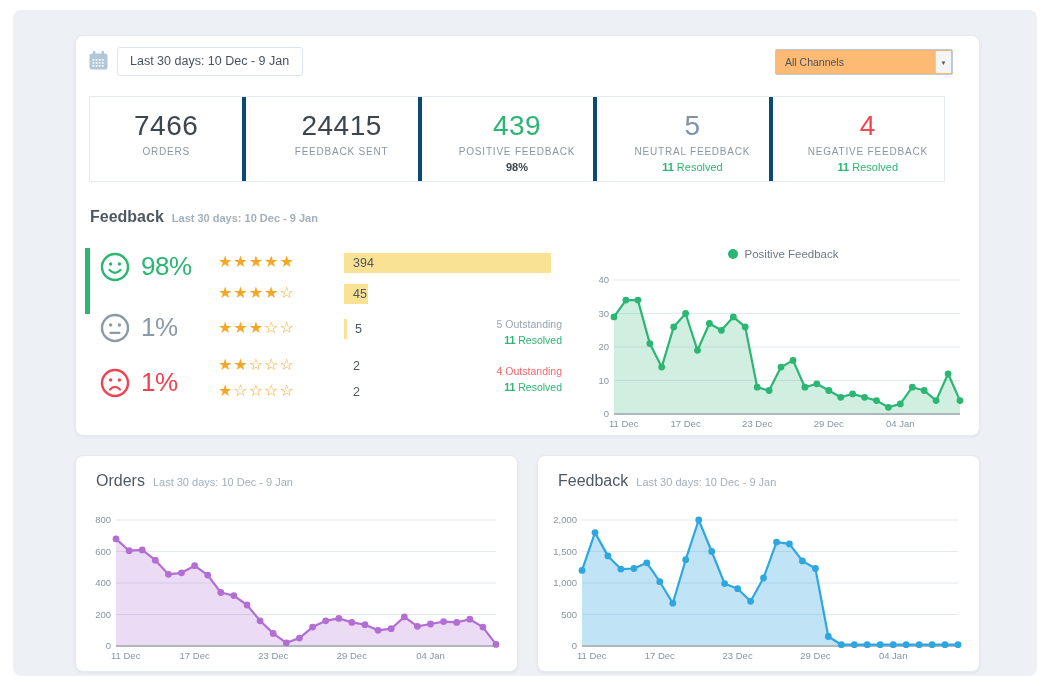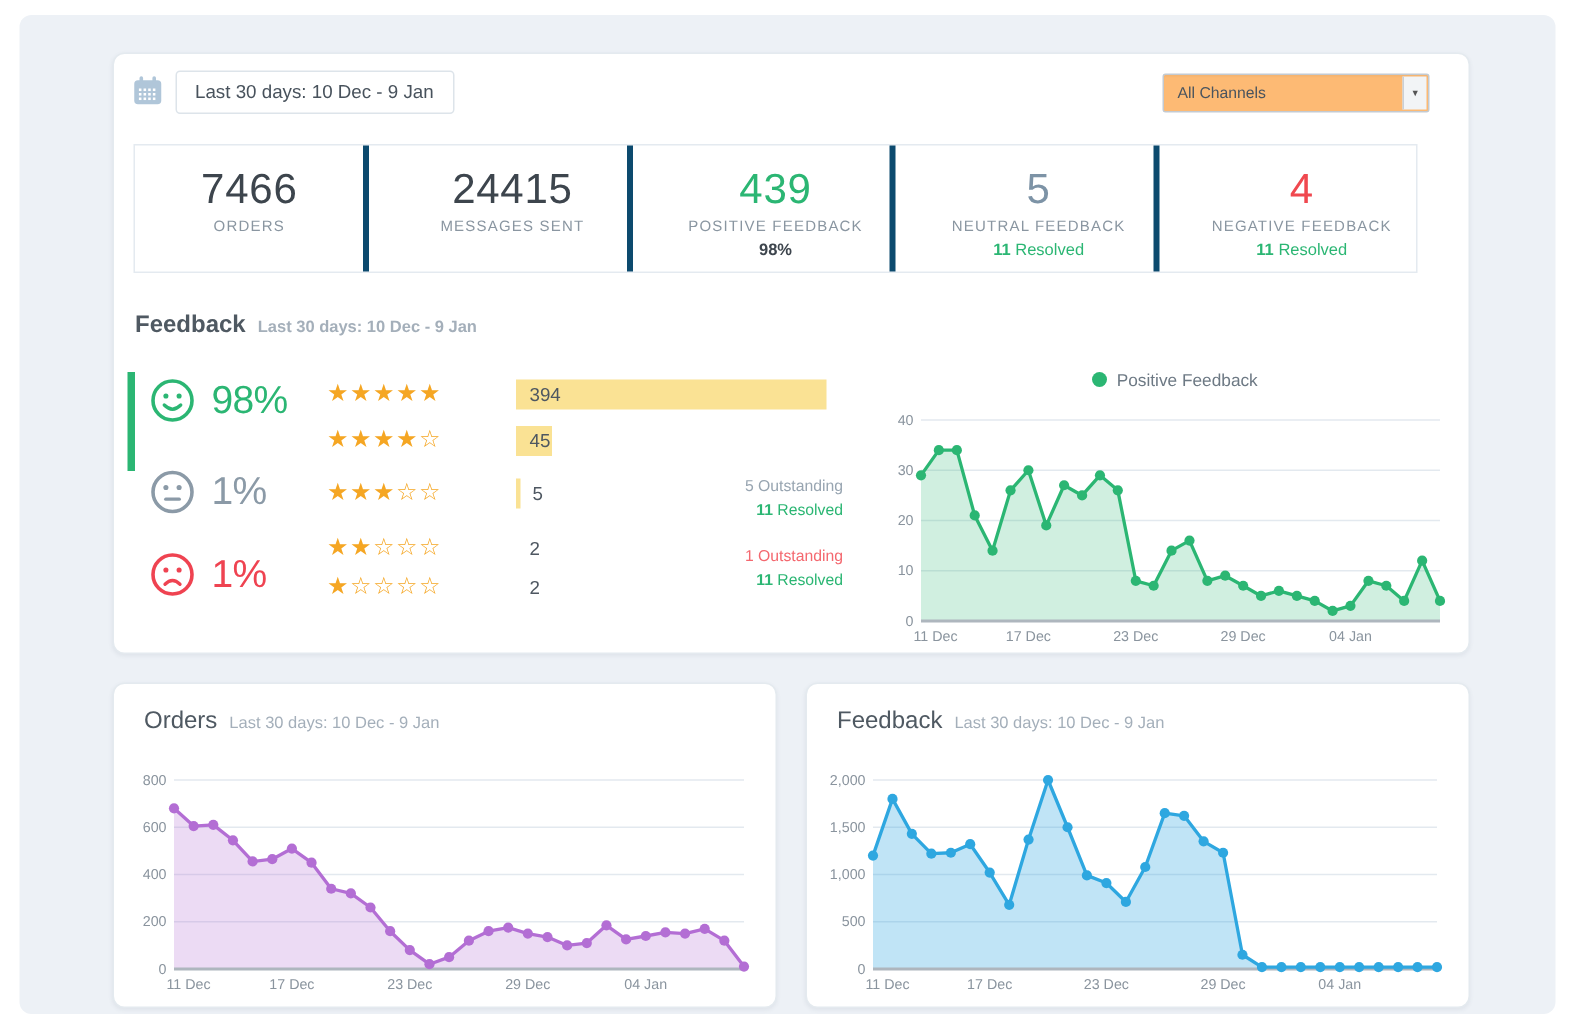--- a/index.html
+++ b/index.html
@@ -96,21 +96,21 @@
       <span class="select-caret">▼</span>
     </div>
 
     <div class="stats-row" id="stats-row">
         <div class="stat-cell">
           <div class="stat-value" style="color:#3d454d">7466</div>
           <div class="stat-label">ORDERS</div>
         </div>
         <div class="stat-cell">
           <div class="stat-value" style="color:#3d454d">24415</div>
-          <div class="stat-label">MESSAGES SENT</div>
+          <div class="stat-label">FEEDBACK SENT</div>
         </div>
         <div class="stat-cell">
           <div class="stat-value" style="color:#2bb673">439</div>
           <div class="stat-label">POSITIVE FEEDBACK</div>
           <div class="stat-sub">98%</div>
         </div>
         <div class="stat-cell">
           <div class="stat-value" style="color:#7d93a6">5</div>
           <div class="stat-label">NEUTRAL FEEDBACK</div>
           <div class="stat-sub"><span class="res-num">11</span> <span class="res-txt">Resolved</span></div>
@@ -180,21 +180,21 @@
         <div class="bar-row" style="top: 346px;">
           <span class="bar-count" style="left:9px">2</span>
         </div>
       </div>
 
     <div class="issue-block" style="top:281px;">
       <div class="issue-out-neutral">5 Outstanding</div>
       <div class="issue-res"><b>11</b> <span>Resolved</span></div>
     </div>
     <div class="issue-block" style="top:328px;">
-      <div class="issue-out-negative">1 Outstanding</div>
+      <div class="issue-out-negative">4 Outstanding</div>
       <div class="issue-res"><b>11</b> <span>Resolved</span></div>
     </div>
 
     <div class="legend">
       <span class="dot" id="legend-dot" style="background: rgb(43, 182, 115);"></span><span>Positive Feedback</span>
     </div>
     <div class="chart-host" id="positive-chart"><svg width="386" height="162">
           <line x1="24" x2="370" y1="144" y2="144" stroke="#e3e9ef" stroke-width="1"></line>
           <text x="19" y="147" text-anchor="end" class="tick">0</text>
           <line x1="24" x2="370" y1="110.5" y2="110.5" stroke="#e3e9ef" stroke-width="1"></line>

